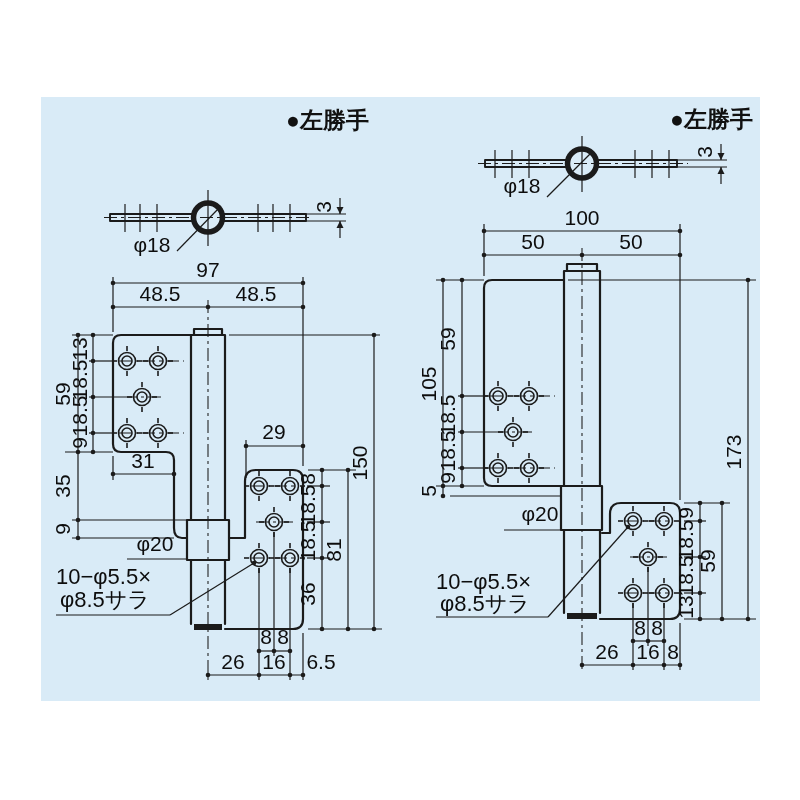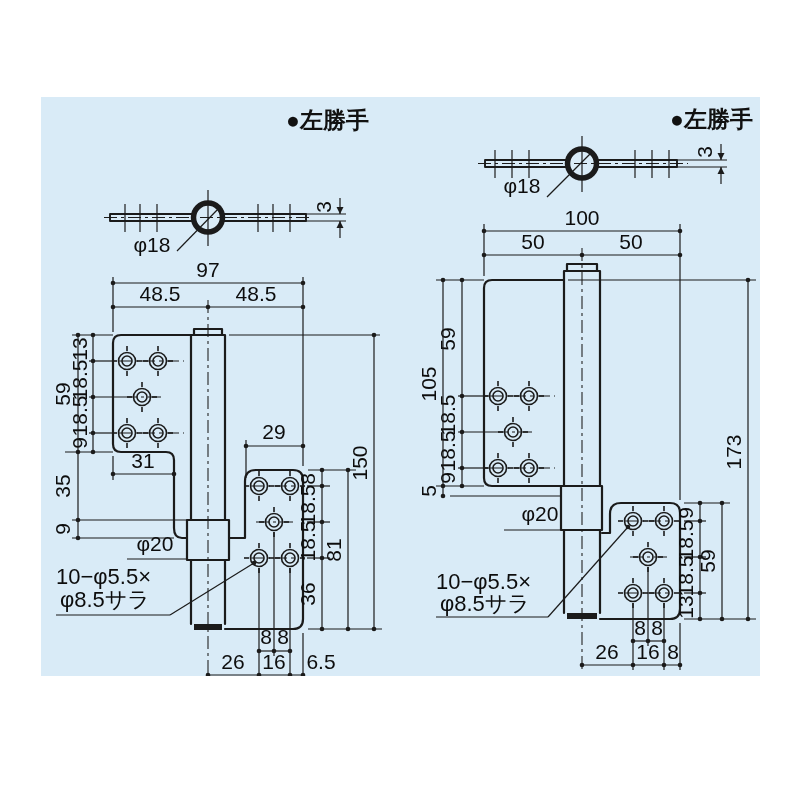--- a/index.html
+++ b/index.html
@@ -1,16 +1,16 @@
 <!DOCTYPE html>
 <html><head>
 <meta charset="utf-8">
 <style>
   html,body{margin:0;padding:0;background:#ffffff;}
-  .stage{width:800px;height:676px;position:relative;background:#ffffff;}
+  .stage{width:800px;height:800px;position:relative;background:#ffffff;}
   svg{display:block;}
   .ol{fill:none;stroke:#1b1b1b;stroke-width:2.2;stroke-linejoin:round;stroke-linecap:round;}
   .ob{fill:none;stroke:#1b1b1b;stroke-width:1.9;stroke-linejoin:round;}
   .tl{fill:none;stroke:#1b1b1b;stroke-width:1.2;stroke-linecap:butt;}
   .cl{fill:none;stroke:#1b1b1b;stroke-width:1.05;stroke-dasharray:13 4 3 4;}
   .cap{fill:#1b1b1b;stroke:none;}
   .dim{font-family:"Liberation Sans","DejaVu Sans",sans-serif;font-size:21px;fill:#0d0d0d;text-anchor:middle;}
   .note{font-family:"Liberation Sans","DejaVu Sans",sans-serif;font-size:22px;fill:#0d0d0d;text-anchor:start;}
   .hand{font-family:"Liberation Sans","DejaVu Sans",sans-serif;font-size:23px;font-weight:600;fill:#111;text-anchor:start;}
 </style>

